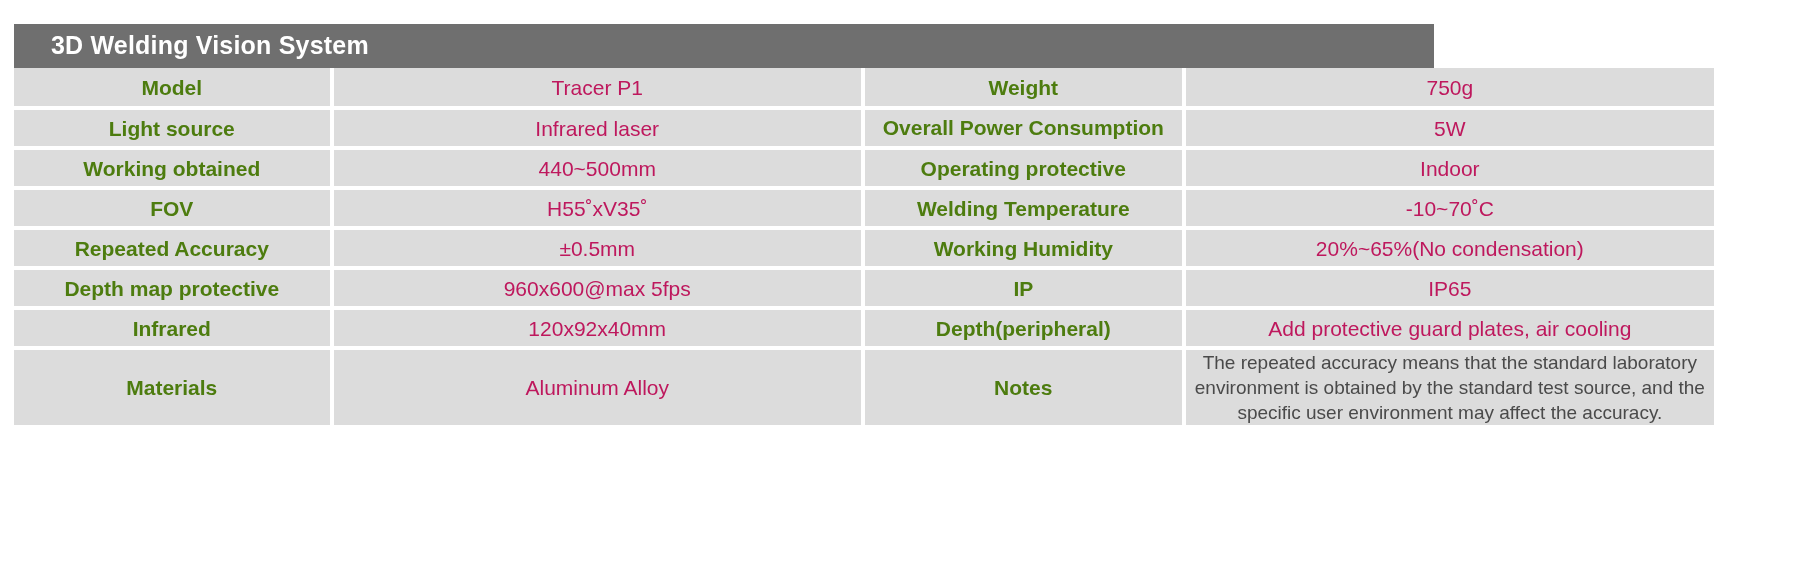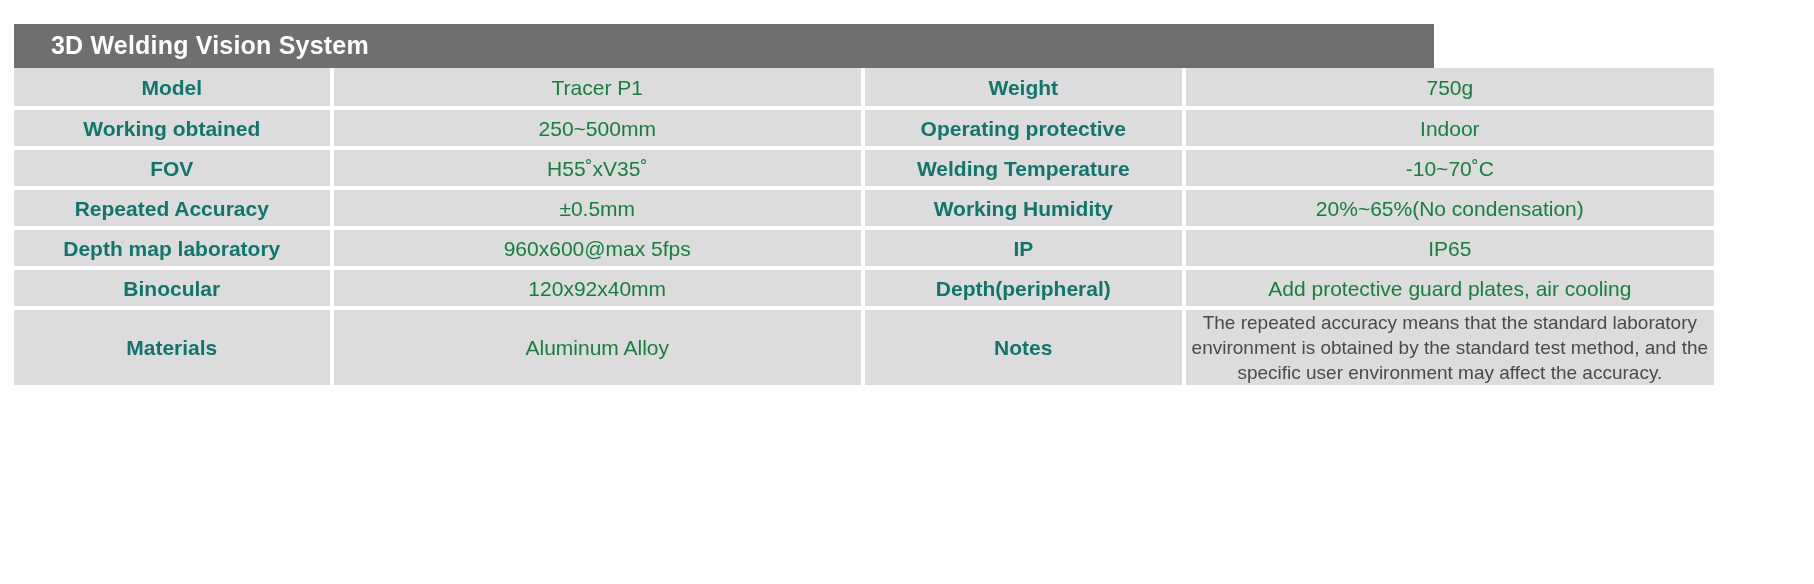--- a/index.html
+++ b/index.html
@@ -52,27 +52,27 @@
     border-bottom: none;
   }
   col.c1 { width: 297px; }
   col.c2 { width: 497px; }
   col.c3 { width: 300px; }
   col.c4 { width: 496px; }
 
   .lbl {
     font-weight: bold;
     font-size: 21px;
-    color: #0f766e;
+    color: #4d7c0f;
     line-height: 23px;
   }
   .val {
     font-weight: normal;
     font-size: 21px;
-    color: #15803d;
+    color: #be185d;
     line-height: 23px;
   }
   .two-line {
     line-height: 20px;
   }
   td.tall {
     height: 135px;
   }
   .notes {
     text-align: left;
@@ -102,51 +102,57 @@
         <col class="c4">
     </colgroup>
     <tbody>
       <tr>
         <td class="cellpad"><span class="lbl">Model</span></td>
         <td class="cellpad"><span class="val">Tracer P1</span></td>
         <td class="cellpad"><span class="lbl">Weight</span></td>
         <td class="cellpad last-col"><span class="val">750g</span></td>
       </tr>
       <tr>
+        <td class="cellpad"><span class="lbl">Light source</span></td>
+        <td class="cellpad"><span class="val">Infrared laser</span></td>
+        <td class="cellpad"><span class="lbl two-line">Overall Power Consumption</span></td>
+        <td class="cellpad last-col"><span class="val">5W</span></td>
+      </tr>
+      <tr>
         <td class="cellpad"><span class="lbl">Working obtained</span></td>
-        <td class="cellpad"><span class="val">250~500mm</span></td>
+        <td class="cellpad"><span class="val">440~500mm</span></td>
         <td class="cellpad"><span class="lbl">Operating protective</span></td>
         <td class="cellpad last-col"><span class="val">Indoor</span></td>
       </tr>
       <tr>
         <td class="cellpad"><span class="lbl">FOV</span></td>
         <td class="cellpad"><span class="val">H55˚xV35˚</span></td>
         <td class="cellpad"><span class="lbl">Welding Temperature</span></td>
         <td class="cellpad last-col"><span class="val">-10~70˚C</span></td>
       </tr>
       <tr>
         <td class="cellpad"><span class="lbl">Repeated Accuracy</span></td>
         <td class="cellpad"><span class="val">±0.5mm</span></td>
         <td class="cellpad"><span class="lbl">Working Humidity</span></td>
         <td class="cellpad last-col"><span class="val">20%~65%(No condensation)</span></td>
       </tr>
       <tr>
-        <td class="cellpad"><span class="lbl">Depth map laboratory</span></td>
+        <td class="cellpad"><span class="lbl">Depth map protective</span></td>
         <td class="cellpad"><span class="val">960x600@max 5fps</span></td>
         <td class="cellpad"><span class="lbl">IP</span></td>
         <td class="cellpad last-col"><span class="val">IP65</span></td>
       </tr>
       <tr>
-        <td class="cellpad"><span class="lbl">Binocular</span></td>
+        <td class="cellpad"><span class="lbl">Infrared</span></td>
         <td class="cellpad"><span class="val">120x92x40mm</span></td>
         <td class="cellpad"><span class="lbl">Depth(peripheral)</span></td>
         <td class="cellpad last-col"><span class="val">Add protective guard plates, air cooling</span></td>
       </tr>
       <tr class="last-row">
         <td class="cellpad tall"><span class="lbl">Materials</span></td>
         <td class="cellpad tall"><span class="val">Aluminum Alloy</span></td>
         <td class="cellpad tall"><span class="lbl">Notes</span></td>
-        <td class="tall last-col notes">The repeated accuracy means that the standard laboratory environment is obtained by the standard test method, and the specific user environment may affect the accuracy.</td>
+        <td class="tall last-col notes">The repeated accuracy means that the standard laboratory environment is obtained by the standard test source, and the specific user environment may affect the accuracy.</td>
       </tr>
     </tbody>
   </table>
 
 </div>
 
 </body></html>

